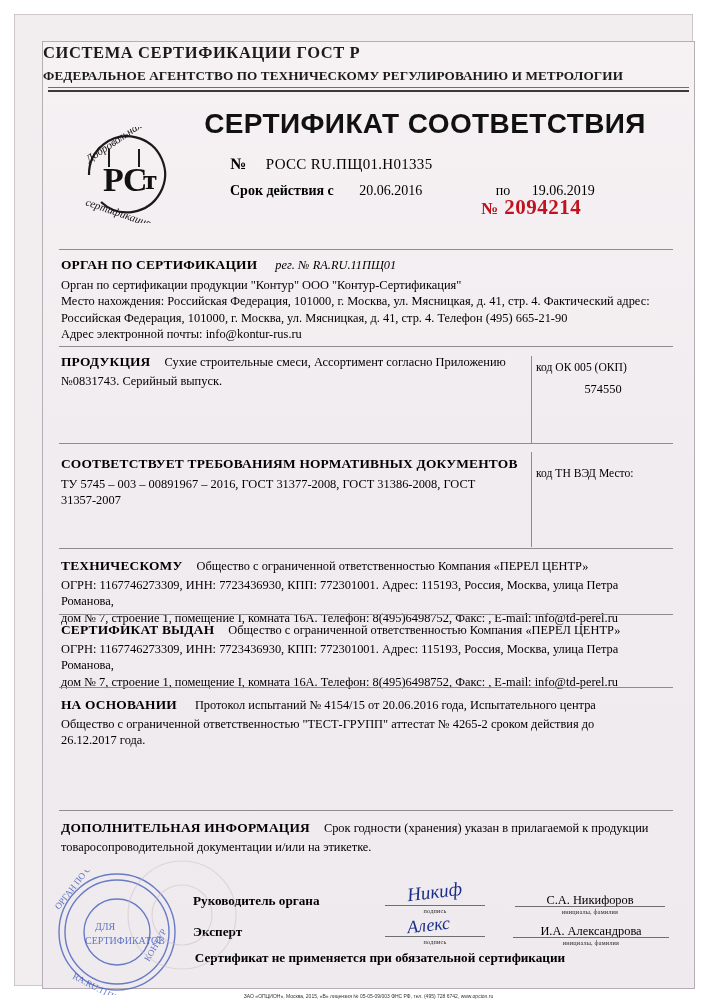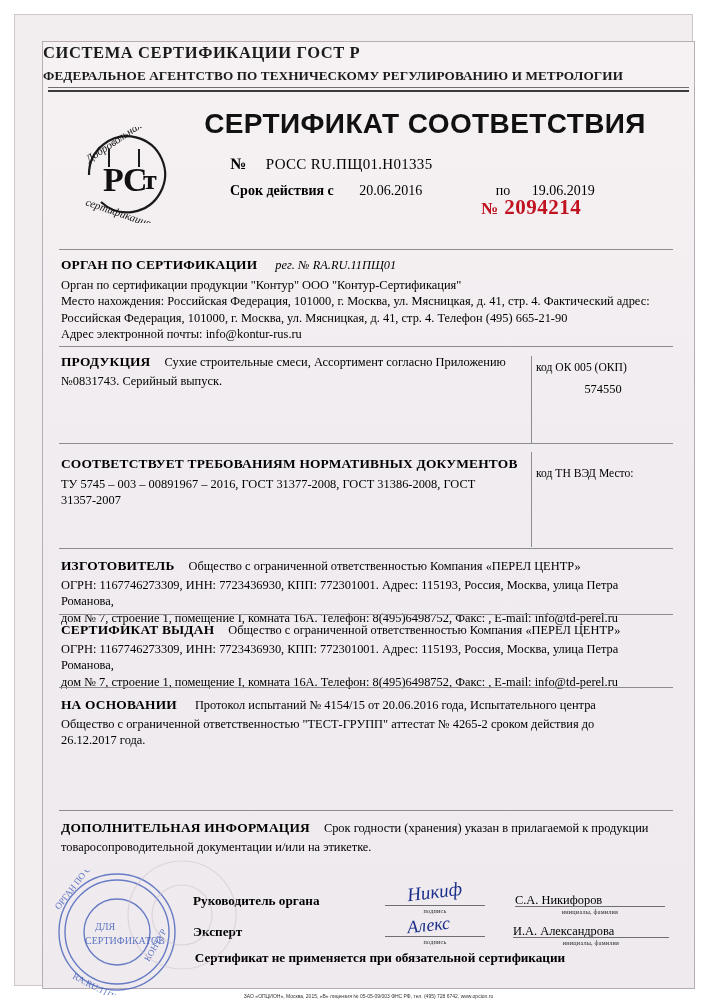--- a/index.html
+++ b/index.html
@@ -183,21 +183,21 @@
   .sign-under {
     position:absolute;
     border-top: 1px solid #6f6f6f;
   }
   .tiny {
     font-size: 6.2px;
     letter-spacing: .2px;
     color: #2a2a2a;
     text-align:center;
   }
-  .name-right { position:absolute; font-size: 12.4px; }
+  .name-right { position:absolute; font-size: 12.4px; text-align:center; }
 
   .footnote {
     position: absolute;
     left: 130px;
     top: 935px;
     width: 470px;
     text-align: center;
     font-size: 13.2px;
     font-weight: bold;
   }
@@ -308,21 +308,21 @@
       <div class="body-text">31357-2007</div>
     </div>
     <div class="vrule" style="left:516px; top:437px; height:95px;"></div>
     <div class="tnved-box">
       <div>код ТН ВЭД Место:</div>
       <div class="okp-val"></div>
     </div>
 
     <div class="rule" style="left:44px; top:533px; width:614px;"></div>
     <div id="maker">
-      <span class="sec-label">ИЗГОТОВИТЕЛЬ</span>
+      <span class="sec-label">ТЕХНИЧЕСКОМУ</span>
       <span class="inline">Общество с ограниченной ответственностью Компания «ПЕРЕЛ ЦЕНТР»</span>
       <div class="body-text" style="margin-top:3px;">ОГРН: 1167746273309,  ИНН: 7723436930, КПП: 772301001. Адрес: 115193, Россия, Москва, улица Петра Романова,</div>
       <div class="body-text">дом № 7, строение 1, помещение I, комната 16А. Телефон: 8(495)6498752, Факс: , E-mail: info@td-perel.ru</div>
     </div>
 
     <div class="rule" style="left:44px; top:599px; width:614px;"></div>
     <div id="issued">
       <span class="sec-label">СЕРТИФИКАТ ВЫДАН</span>
       <span class="inline">Общество с ограниченной ответственностью Компания «ПЕРЕЛ ЦЕНТР»</span>
       <div class="body-text" style="margin-top:3px;">ОГРН: 1167746273309,  ИНН: 7723436930, КПП: 772301001. Адрес: 115193, Россия, Москва, улица Петра Романова,</div>

